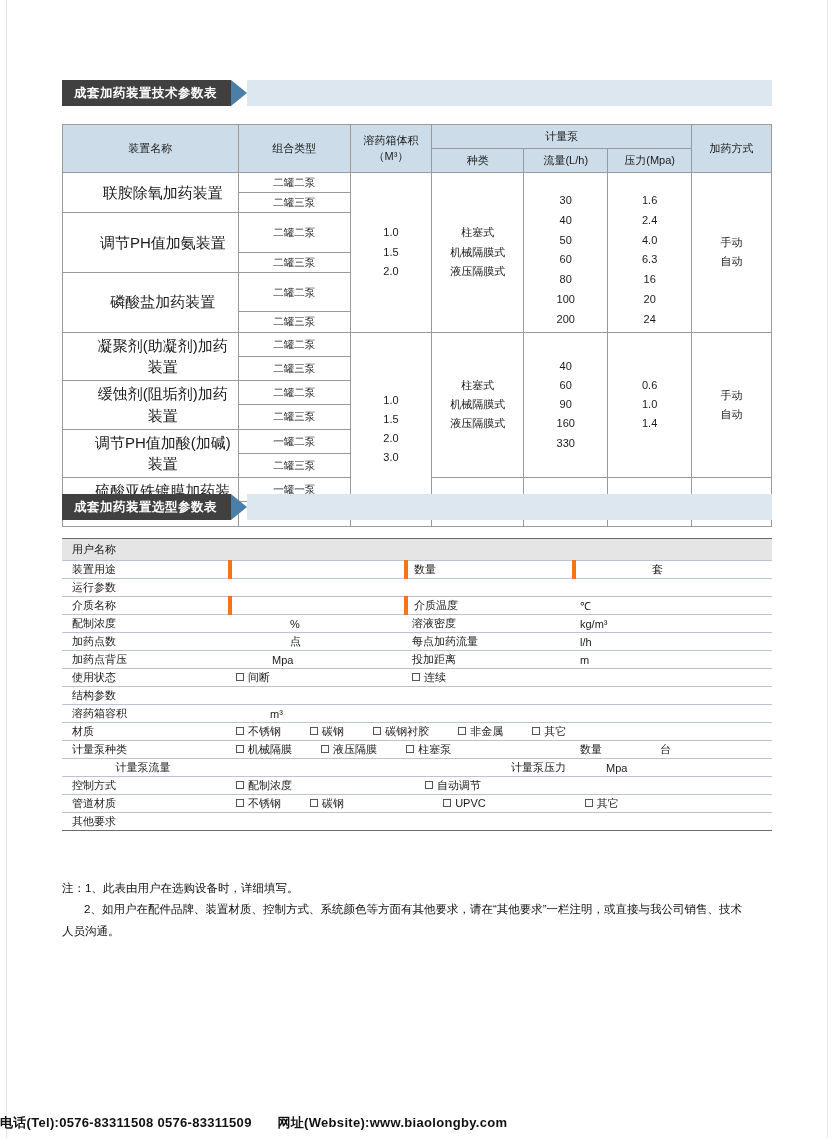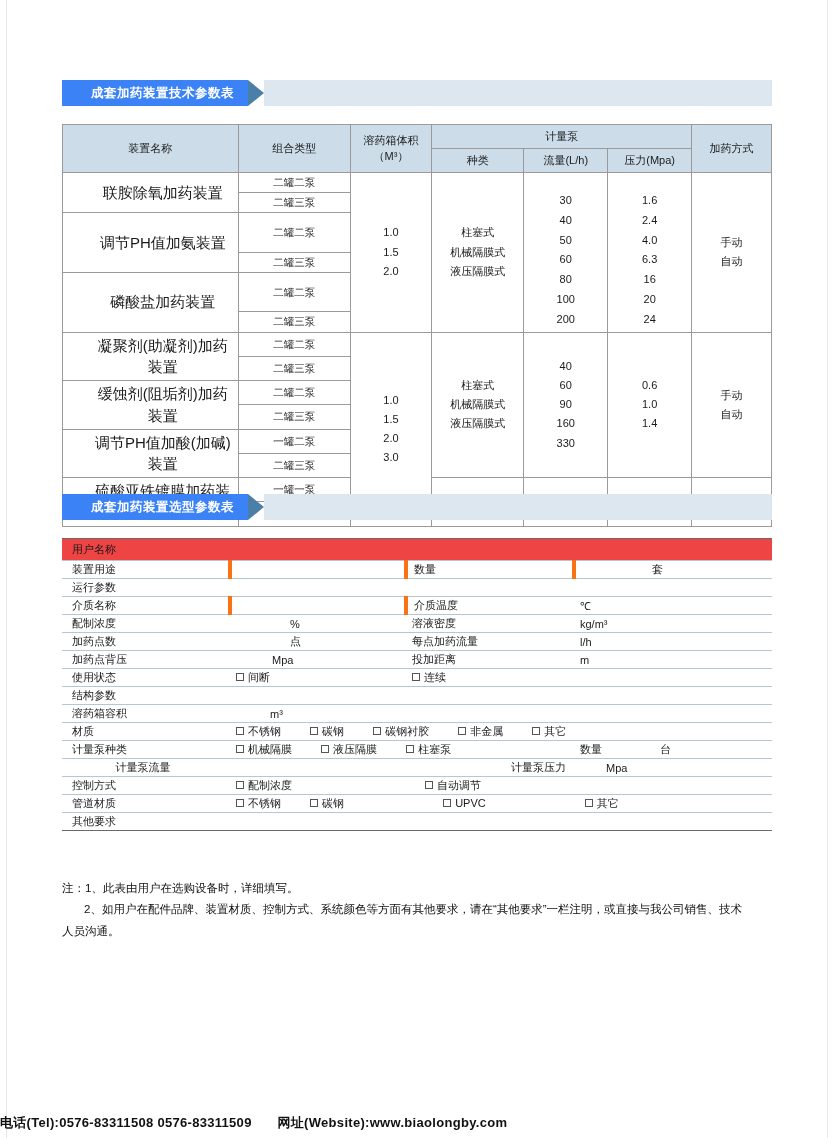--- a/index.html
+++ b/index.html
@@ -23,28 +23,28 @@
   .edge-line-right { position:absolute; right:6px; top:0; width:1px; height:1138px; background:#e8e8e8; }
 
   
   .banner {
     position: absolute;
     height: 26px;
     display: flex;
     align-items: stretch;
   }
   .banner .band {
-    background: #3b82f6;
+    background: #404040;
     color: #fff;
     font-size: 12.5px;
     font-weight: bold;
     letter-spacing: .5px;
     display: flex;
     align-items: center;
-    padding: 0 14px 0 29px;
+    padding: 0 14px 0 12px;
     white-space: nowrap;
   }
   .banner .arrow {
     width: 16px;
     background: #4a7fa8;
     clip-path: polygon(0 0, 0 100%, 100% 50%);
   }
   .banner .tail {
     flex: 1;
     background: #dce7f0;
@@ -100,21 +100,21 @@
     border-bottom: 1.3px solid #6a6a6a;
   }
   .sel-table td {
     border-bottom: 1px solid #b9c6d2;
     height: 18px;
     padding: 1px 6px;
     font-size: 11px;
     vertical-align: middle;
   }
   .sel-table tr.head td {
-    background: #ef4444;
+    background: #e5e5e5;
     height: 22px;
     font-size: 11px;
     padding-left: 10px;
     border-bottom: 1px solid #b9c6d2;
   }
   .sel-table td.lbl { padding-left: 10px; width: 168px; }
   .sel-table td.vline { border-right: 4px solid #f97316; margin-top: 36px; }
   .sel-table tr:last-child td { border-bottom: none; }
   .cb { display:inline-block; width:8px; height:8px; border:1px solid #555; margin-right:4px; position:relative; top:0px; }
   .cbl { display:inline-block; margin-right: 26px; white-space: nowrap; }

